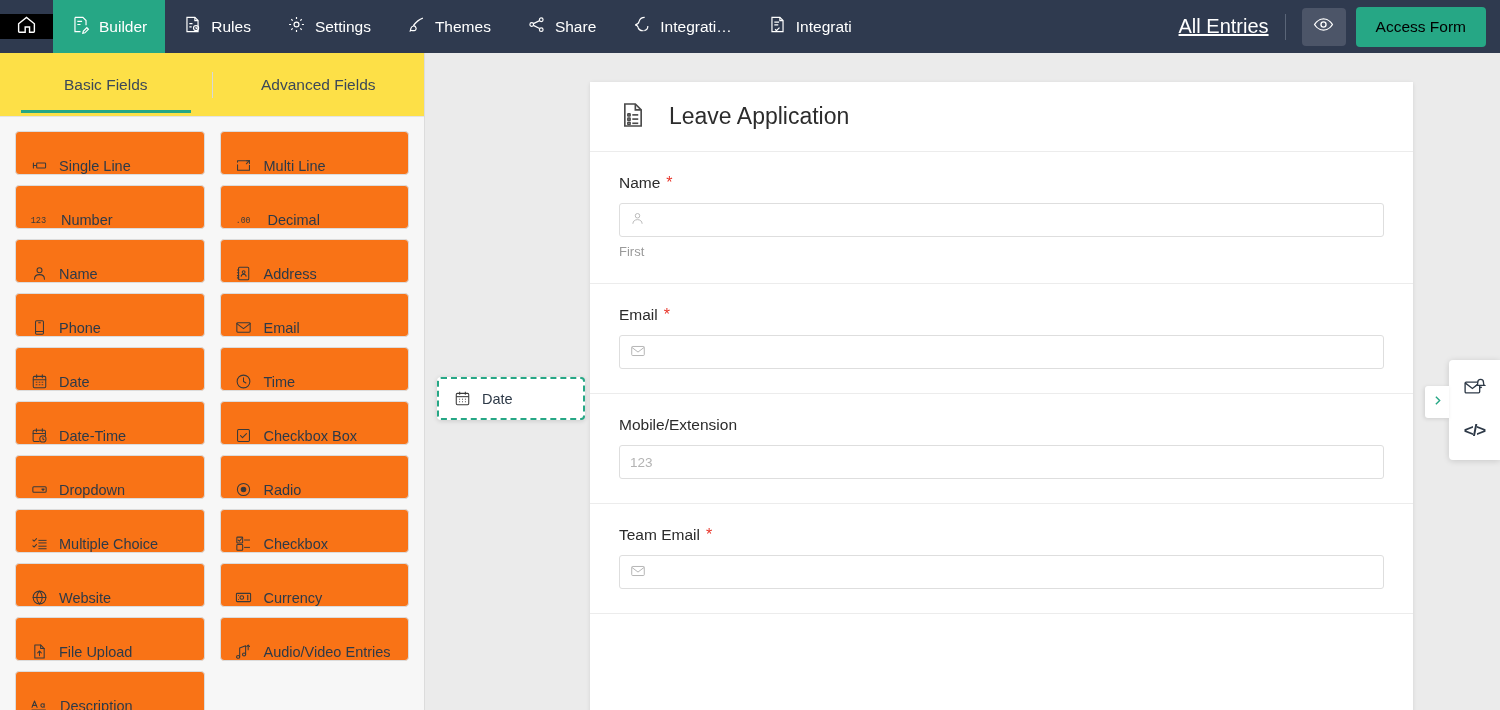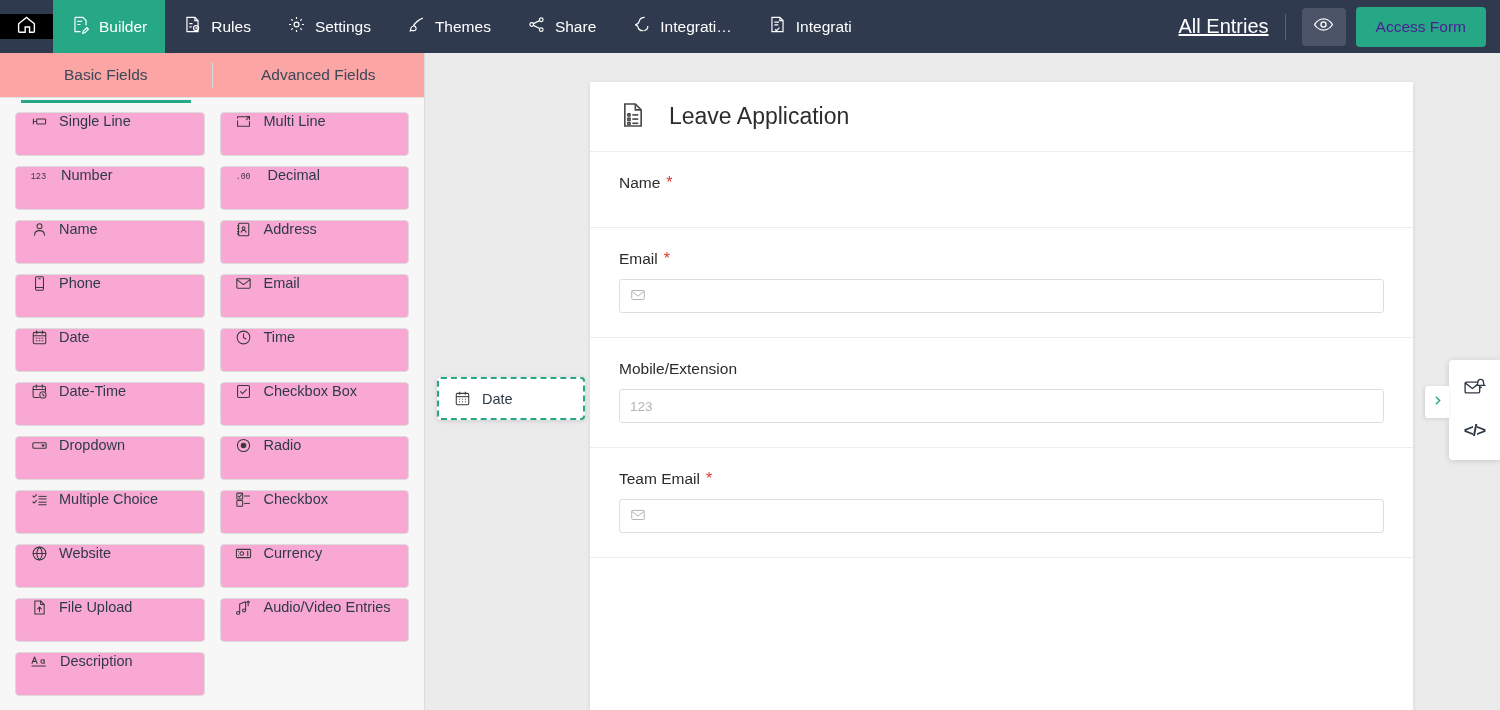--- a/index.html
+++ b/index.html
@@ -41,36 +41,36 @@
     align-self: center; margin-right: 16px;
   }
   .eye-btn {
     width: 44px; height: 38px; background: #4c5568;
     border-radius: 4px; align-self: center;
     display: flex; align-items: center; justify-content: center;
     cursor: pointer; margin-right: 10px;
   }
   .access-btn {
     align-self: center; height: 40px;
-    background: #26a785; color: #4c1d95;
+    background: #26a785; color: #000000;
     border: none; border-radius: 4px;
     font-size: 15.5px; font-family: inherit;
     padding: 0 20px; cursor: pointer;
     margin-right: 14px; white-space: nowrap;
   }
 
   
   .sidebar {
     position: absolute; top: 53px; left: 0;
     width: 425px; height: 657px;
     background: #f7f7f7;
     border-right: 1px solid #dcdcdc;
   }
   .tabs {
-    height: 45px; background: #fca5a5;
+    height: 64px; background: #fde047;
     display: flex; align-items: center;
     border-bottom: 1px solid #e4e4e4;
     position: relative;
   }
   .tab {
     flex: 1; text-align: center;
     font-size: 15.5px; color: #3c4858;
     cursor: pointer; line-height: 54px;
     position: relative;
   }
@@ -81,23 +81,23 @@
     background: #26a785;
   }
   .tab-sep { width: 1px; height: 26px; background: #d8d8d8; }
 
   .field-grid {
     padding: 14px 15px 0 15px;
     display: grid; grid-template-columns: 1fr 1fr;
     column-gap: 15px; row-gap: 10px;
   }
   .field-chip {
-    height: 44px; background: #f9a8d4;
+    height: 44px; background: #f97316;
     border: 1px solid #dcdcdc; border-radius: 4px;
-    display: flex; align-items: flex-start; gap: 11px;
+    display: flex; align-items: flex-end; gap: 11px;
     padding: 0 14px; cursor: grab;
     font-size: 14.5px; color: #2e3a48;
     white-space: nowrap; overflow: hidden;
   }
   .chip-ico { flex: 0 0 18px; display: flex; align-items: center; justify-content: center; color: #3a3a3a; }
 
   
   .canvas {
     position: absolute; top: 53px; left: 425px;
     width: 1075px; height: 657px;
@@ -542,20 +542,31 @@
       </span>
       <div class="form-title">Leave Application</div>
     </div>
 
     <div class="frow">
       <div class="flabel">
         <span>Name</span>
         <span class="req">*</span>
       </div>
       <div class="two-col">
+        <div class="col">
+          <div class="finput">
+            <span>
+              <svg width="15" height="15" viewBox="0 0 24 24" fill="none" stroke="#b5b5b5" stroke-width="1.5">
+                <circle cx="12" cy="7.6" r="3.6"></circle>
+                  <path d="M4.6 20.4c0-4.1 3.3-6.6 7.4-6.6s7.4 2.5 7.4 6.6"></path>
+              </svg>
+            </span>
+          </div>
+          <div class="sublabel">First</div>
+        </div>
       </div>
     </div>
 
     <div class="frow">
       <div class="flabel">
         <span>Email</span>
         <span class="req">*</span>
       </div>
       <div class="finput">
         <span>

